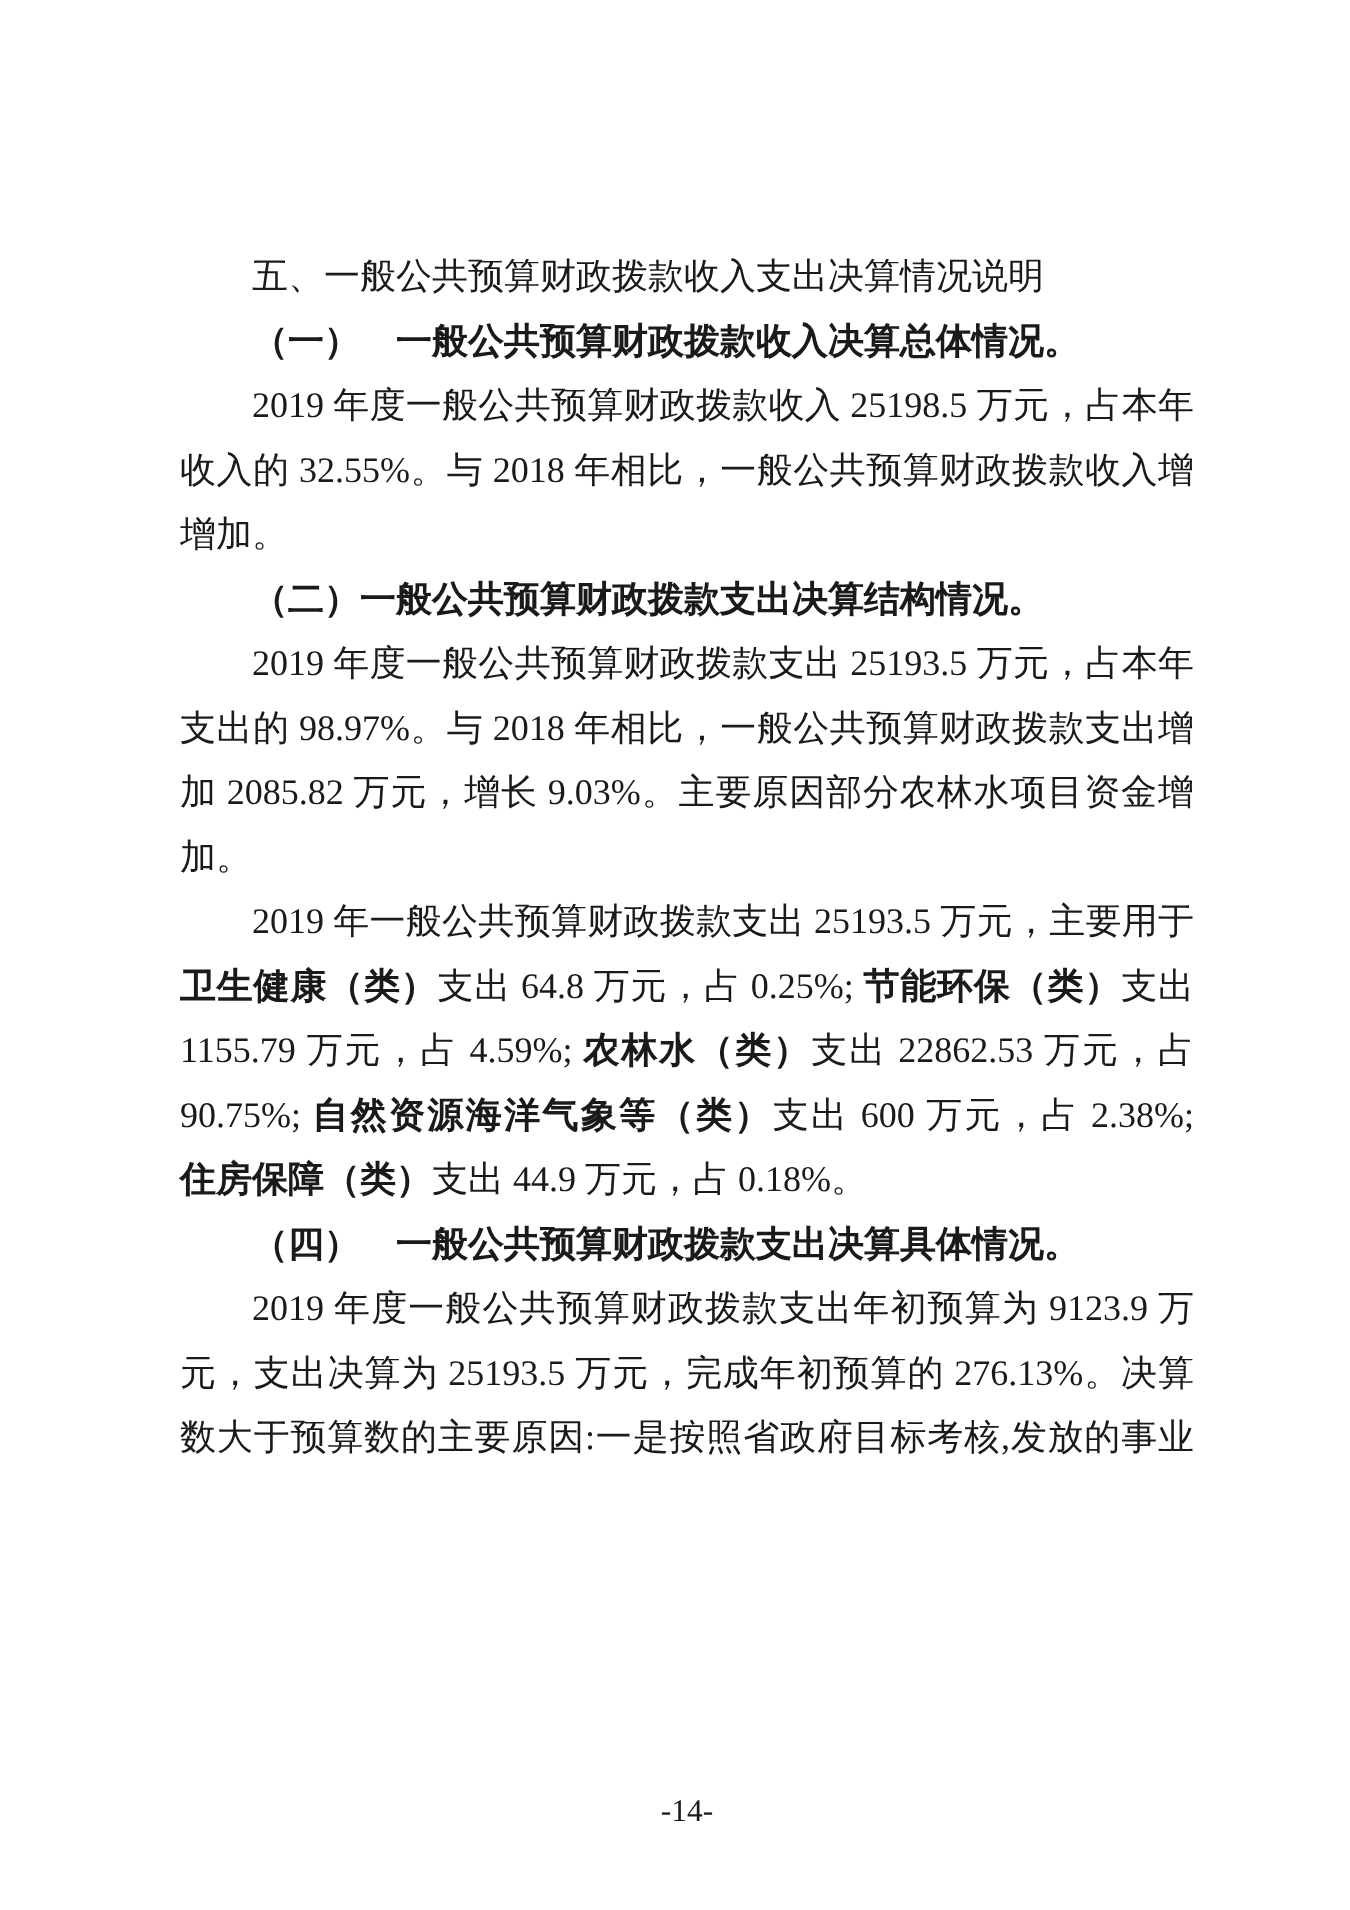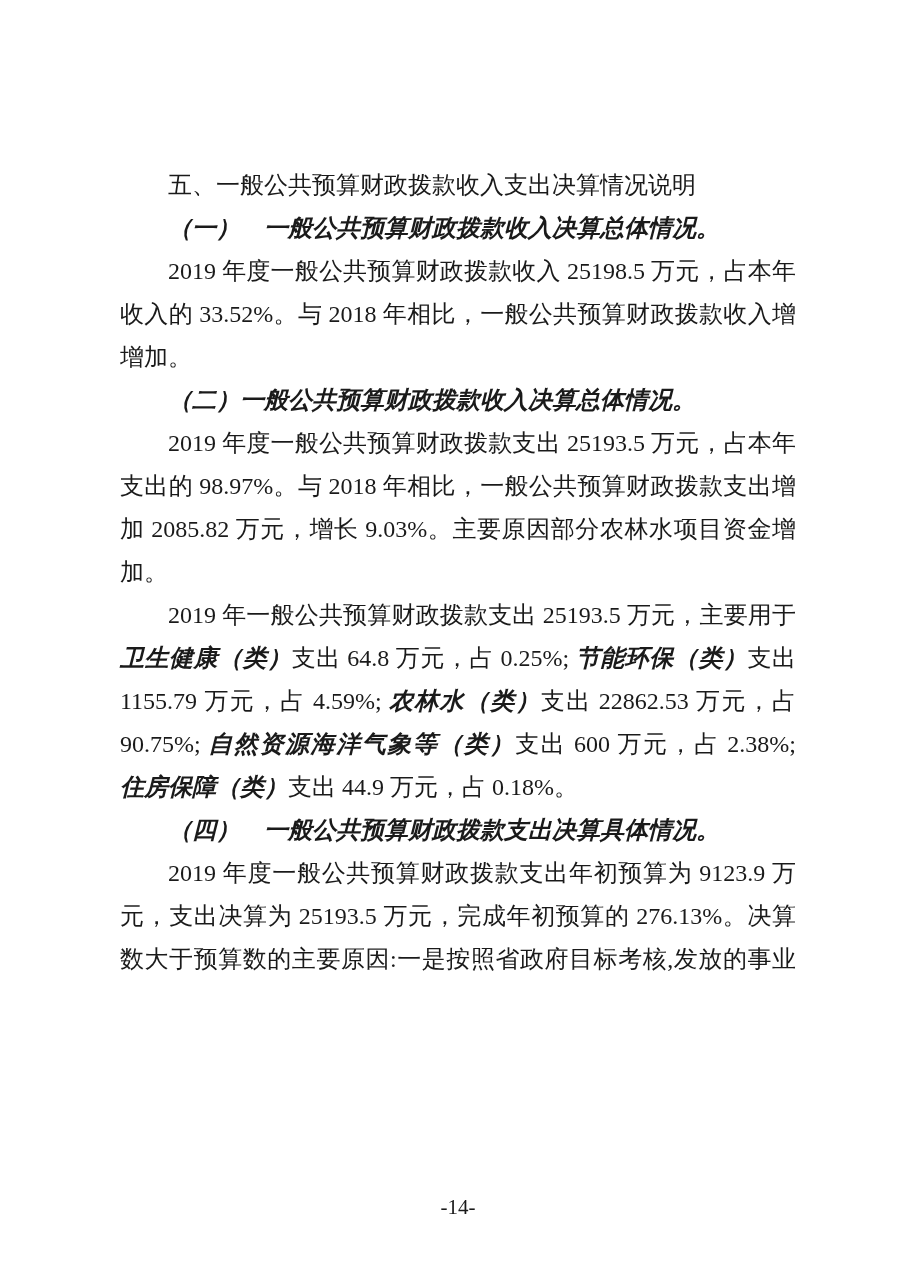--- a/index.html
+++ b/index.html
@@ -36,21 +36,20 @@
   }
   .line.nojust {
     text-align: right;
     text-align-last: left;
   }
   .line.indent {
     text-indent: 48px; 
   }
   .seg.bold {
     font-weight: 700;
-    font-style: italic;
   }
   .footer {
     position: absolute;
     left: 120px;
     top: 1192px;
     width: 676px;
     text-align: center;
     font-size: 21px;
     line-height: 30px;
     color: #1a1a1a;
@@ -62,25 +61,25 @@
 <div class="page">
   <div class="content">
       <div class="block">
         <div class="line nojust indent"><span class="seg">五、一般公共预算财政拨款收入支出决算情况说明</span></div>
       </div>
       <div class="block">
         <div class="line nojust indent"><span class="seg bold">（一）　一般公共预算财政拨款收入决算总体情况。</span></div>
       </div>
       <div class="block">
         <div class="line indent"><span class="seg">2019 年度一般公共预算财政拨款收入 25198.5 万元，占本年</span></div>
-        <div class="line"><span class="seg">收入的 33.52%。与 2018 年相比，一般公共预算财政拨款收入增</span></div>
+        <div class="line"><span class="seg">收入的 32.55%。与 2018 年相比，一般公共预算财政拨款收入增</span></div>
         <div class="line nojust"><span class="seg">增加。</span></div>
       </div>
       <div class="block">
-        <div class="line nojust indent"><span class="seg bold">（二）一般公共预算财政拨款收入决算总体情况。</span></div>
+        <div class="line nojust indent"><span class="seg bold">（二）一般公共预算财政拨款支出决算结构情况。</span></div>
       </div>
       <div class="block">
         <div class="line indent"><span class="seg">2019 年度一般公共预算财政拨款支出 25193.5 万元，占本年</span></div>
         <div class="line"><span class="seg">支出的 98.97%。与 2018 年相比，一般公共预算财政拨款支出增</span></div>
         <div class="line"><span class="seg">加 2085.82 万元，增长 9.03%。主要原因部分农林水项目资金增</span></div>
         <div class="line nojust"><span class="seg">加。</span></div>
       </div>
       <div class="block">
         <div class="line indent"><span class="seg">2019 年一般公共预算财政拨款支出 25193.5 万元，主要用于</span></div>
         <div class="line"><span class="seg bold">卫生健康（类）</span><span class="seg">支出 64.8 万元，占 0.25%; </span><span class="seg bold">节能环保（类）</span><span class="seg">支出</span></div>

